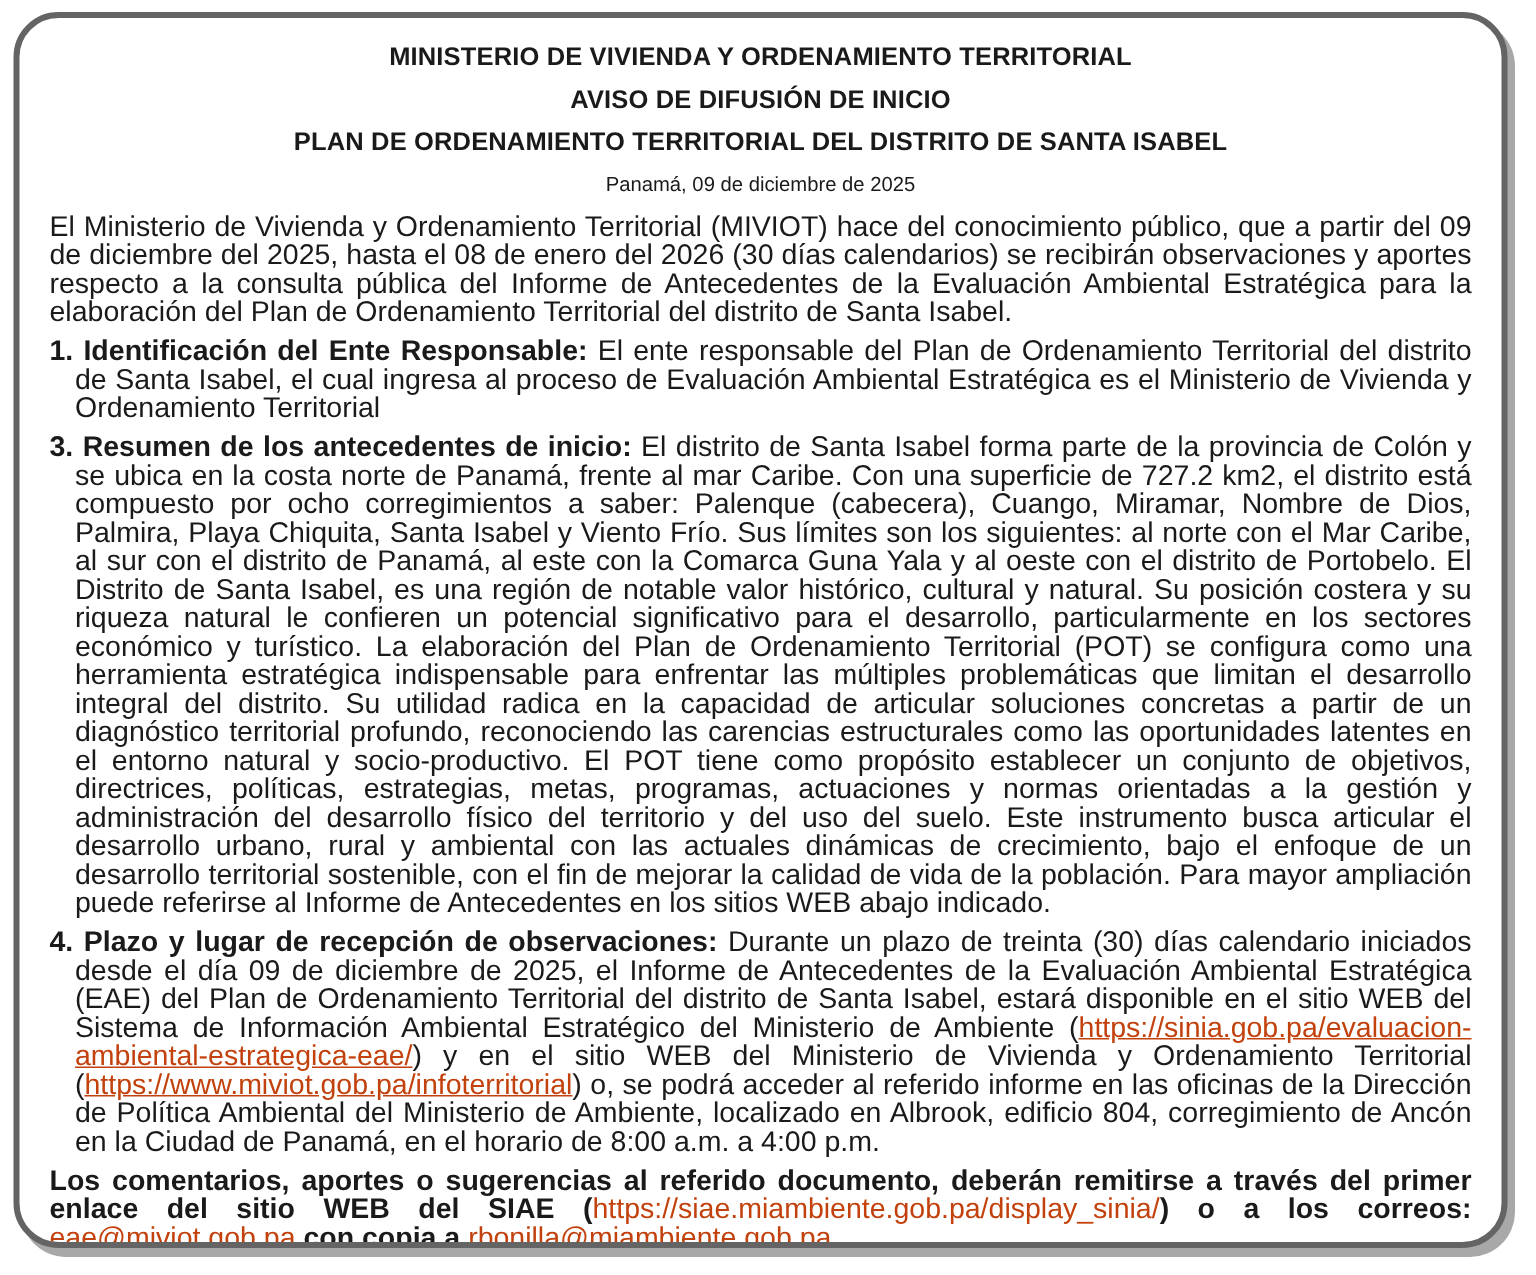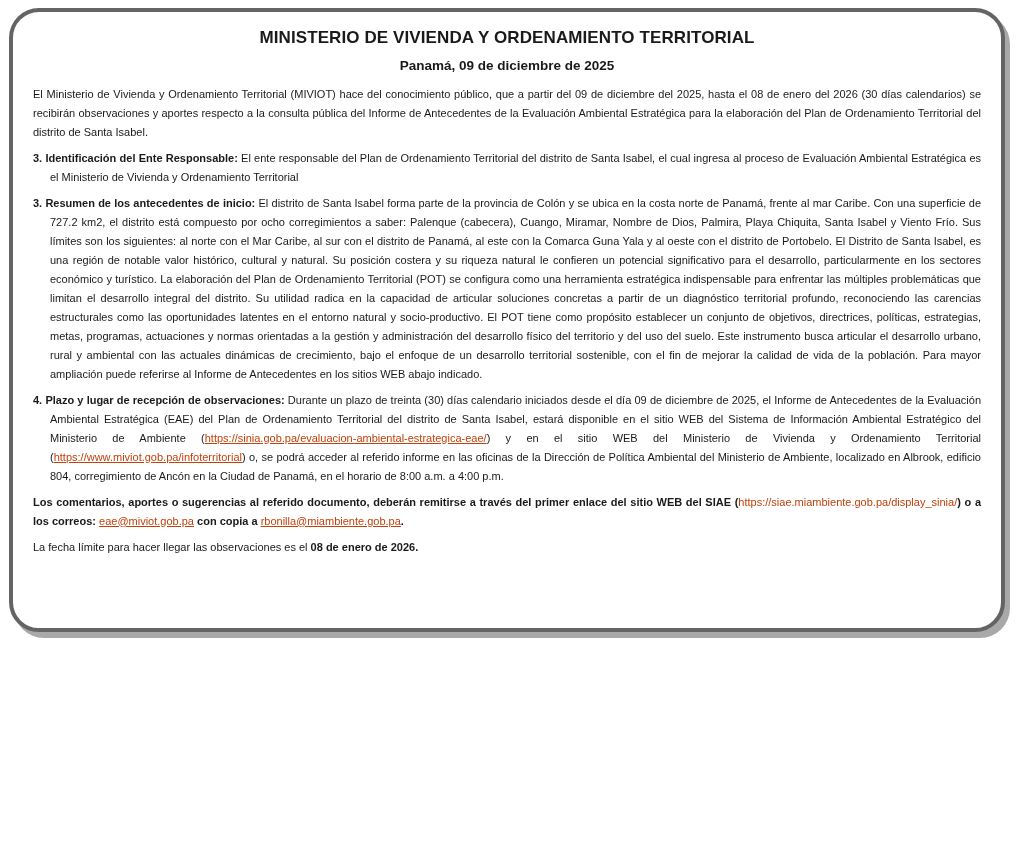--- a/index.html
+++ b/index.html
@@ -9,21 +9,21 @@
     width: 1024px;
     height: 850px;
     font-family: "Liberation Sans", sans-serif;
     color: #1a1a1a;
   }
   .frame {
     position: absolute;
     top: 8px;
     left: 9px;
     width: 996px;
-    height: 624px;
+    height: 824px;
     box-sizing: border-box;
     border: 4px solid #646464;
     border-radius: 30px;
     box-shadow: 5px 6px 0 #a8a8a8;
     background: #ffffff;
     padding: 12px 20px 8px 20px;
     overflow: hidden;
   }
   .titles { text-align: center; }
   .title-line {
@@ -33,27 +33,27 @@
     letter-spacing: 0.1px;
   }
   .subtitle {
     font-size: 18.5px;
     font-weight: bold;
     line-height: 24px;
     margin-top: 3px;
   }
   .dateline {
     font-size: 13.5px;
-    font-weight: bold;
+    font-weight: normal;
     line-height: 18px;
     margin-top: 4px;
     margin-bottom: 10px;
   }
   .para, .list-item {
-    font-size: 11px;
+    font-size: 19px;
     line-height: 19px;
     text-align: justify;
     margin: 0 0 7px 0;
   }
   .bold { font-weight: bold; }
   .list-item {
     padding-left: 17px;
     text-indent: -17px;
   }
   .list-item b { font-weight: bold; }
@@ -65,28 +65,30 @@
   }
   a.link.u { text-decoration: underline; }
 </style>
 </head>
 <body>
 
 <div class="frame">
 
   <header class="titles">
     <div class="title-line">MINISTERIO DE VIVIENDA Y ORDENAMIENTO TERRITORIAL</div>
+    <div class="title-line">AVISO DE DIFUSIÓN DE INICIO</div>
+    <div class="title-line">PLAN DE ORDENAMIENTO TERRITORIAL DEL DISTRITO DE SANTA ISABEL</div>
     <div class="dateline">Panamá, 09 de diciembre de 2025</div>
   </header>
 
   <p class="para">El Ministerio de Vivienda y Ordenamiento Territorial (MIVIOT) hace del conocimiento público, que a partir del 09 de diciembre del 2025, hasta el 08 de enero del 2026 (30 días calendarios) se recibirán observaciones y aportes respecto a la consulta pública del Informe de Antecedentes de la Evaluación Ambiental Estratégica para la elaboración del Plan de Ordenamiento Territorial del distrito de Santa Isabel.</p>
 
 
   <div class="list-item">
-    <b>3. Identificación del Ente Responsable:</b><span> El ente responsable del Plan de Ordenamiento Territorial del distrito de Santa Isabel, el cual ingresa al proceso de Evaluación Ambiental Estratégica es el Ministerio de Vivienda y Ordenamiento Territorial</span>
+    <b>1. Identificación del Ente Responsable:</b><span> El ente responsable del Plan de Ordenamiento Territorial del distrito de Santa Isabel, el cual ingresa al proceso de Evaluación Ambiental Estratégica es el Ministerio de Vivienda y Ordenamiento Territorial</span>
   </div>
 
 
   <div class="list-item">
     <b>3. Resumen de los antecedentes de inicio:</b><span> El distrito de Santa Isabel forma parte de la provincia de Colón y se ubica en la costa norte de Panamá, frente al mar Caribe. Con una superficie de 727.2 km2, el distrito está compuesto por ocho corregimientos a saber: Palenque (cabecera), Cuango, Miramar, Nombre de Dios, Palmira, Playa Chiquita, Santa Isabel y Viento Frío. Sus límites son los siguientes: al norte con el Mar Caribe, al sur con el distrito de Panamá, al este con la Comarca Guna Yala y al oeste con el distrito de Portobelo. El Distrito de Santa Isabel, es una región de notable valor histórico, cultural y natural. Su posición costera y su riqueza natural le confieren un potencial significativo para el desarrollo, particularmente en los sectores económico y turístico. La elaboración del Plan de Ordenamiento Territorial (POT) se configura como una herramienta estratégica indispensable para enfrentar las múltiples problemáticas que limitan el desarrollo integral del distrito. Su utilidad radica en la capacidad de articular soluciones concretas a partir de un diagnóstico territorial profundo, reconociendo las carencias estructurales como las oportunidades latentes en el entorno natural y socio-productivo. El POT tiene como propósito establecer un conjunto de objetivos, directrices, políticas, estrategias, metas, programas, actuaciones y normas orientadas a la gestión y administración del desarrollo físico del territorio y del uso del suelo. Este instrumento busca articular el desarrollo urbano, rural y ambiental con las actuales dinámicas de crecimiento, bajo el enfoque de un desarrollo territorial sostenible, con el fin de mejorar la calidad de vida de la población. Para mayor ampliación puede referirse al Informe de Antecedentes en los sitios WEB abajo indicado.</span>
   </div>
 
   <div class="list-item">
     <b>4. Plazo y lugar de recepción de observaciones:</b><span> Durante un plazo de treinta (30) días calendario iniciados desde el día 09 de diciembre de 2025, el Informe de Antecedentes de la Evaluación Ambiental Estratégica (EAE) del Plan de Ordenamiento Territorial del distrito de Santa Isabel, estará disponible en el sitio WEB del Sistema de Información Ambiental Estratégico del Ministerio de Ambiente (</span><a class="link u">https://sinia.gob.pa/evaluacion-ambiental-estrategica-eae/</a><span>) y en el sitio WEB del Ministerio de Vivienda y Ordenamiento Territorial (</span><a class="link u">https://www.miviot.gob.pa/infoterritorial</a><span>) o, se podrá acceder al referido informe en las oficinas de la Dirección de Política Ambiental del Ministerio de Ambiente, localizado en Albrook, edificio 804, corregimiento de Ancón en la Ciudad de Panamá, en el horario de 8:00 a.m. a 4:00 p.m.</span>
   </div>

